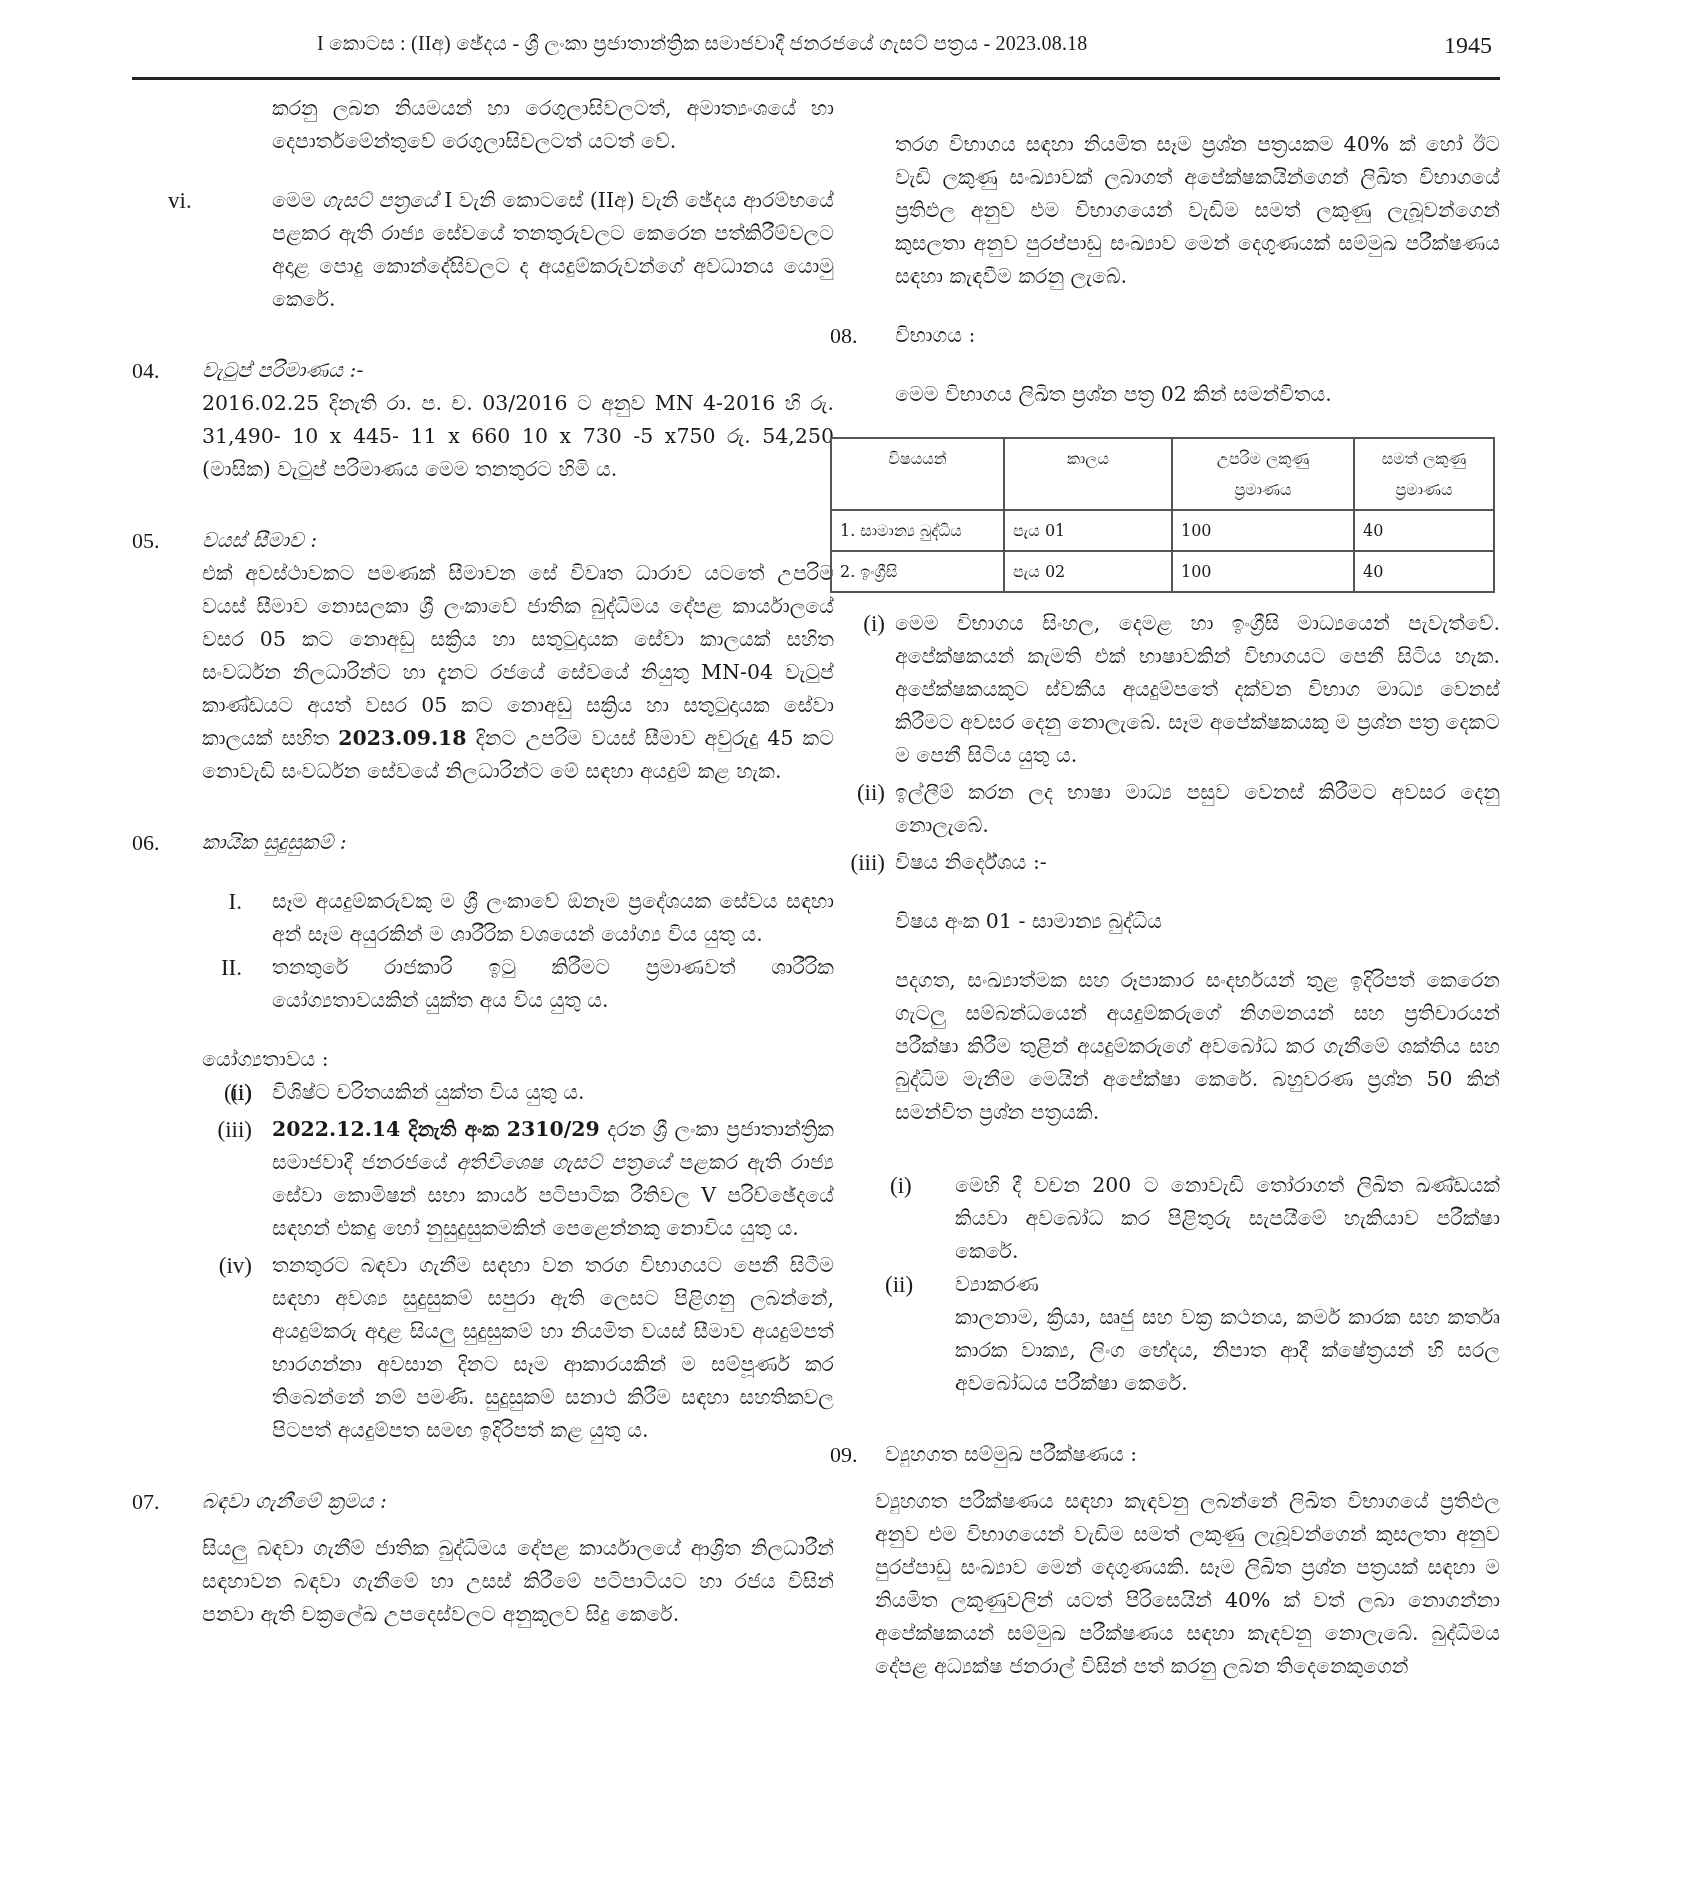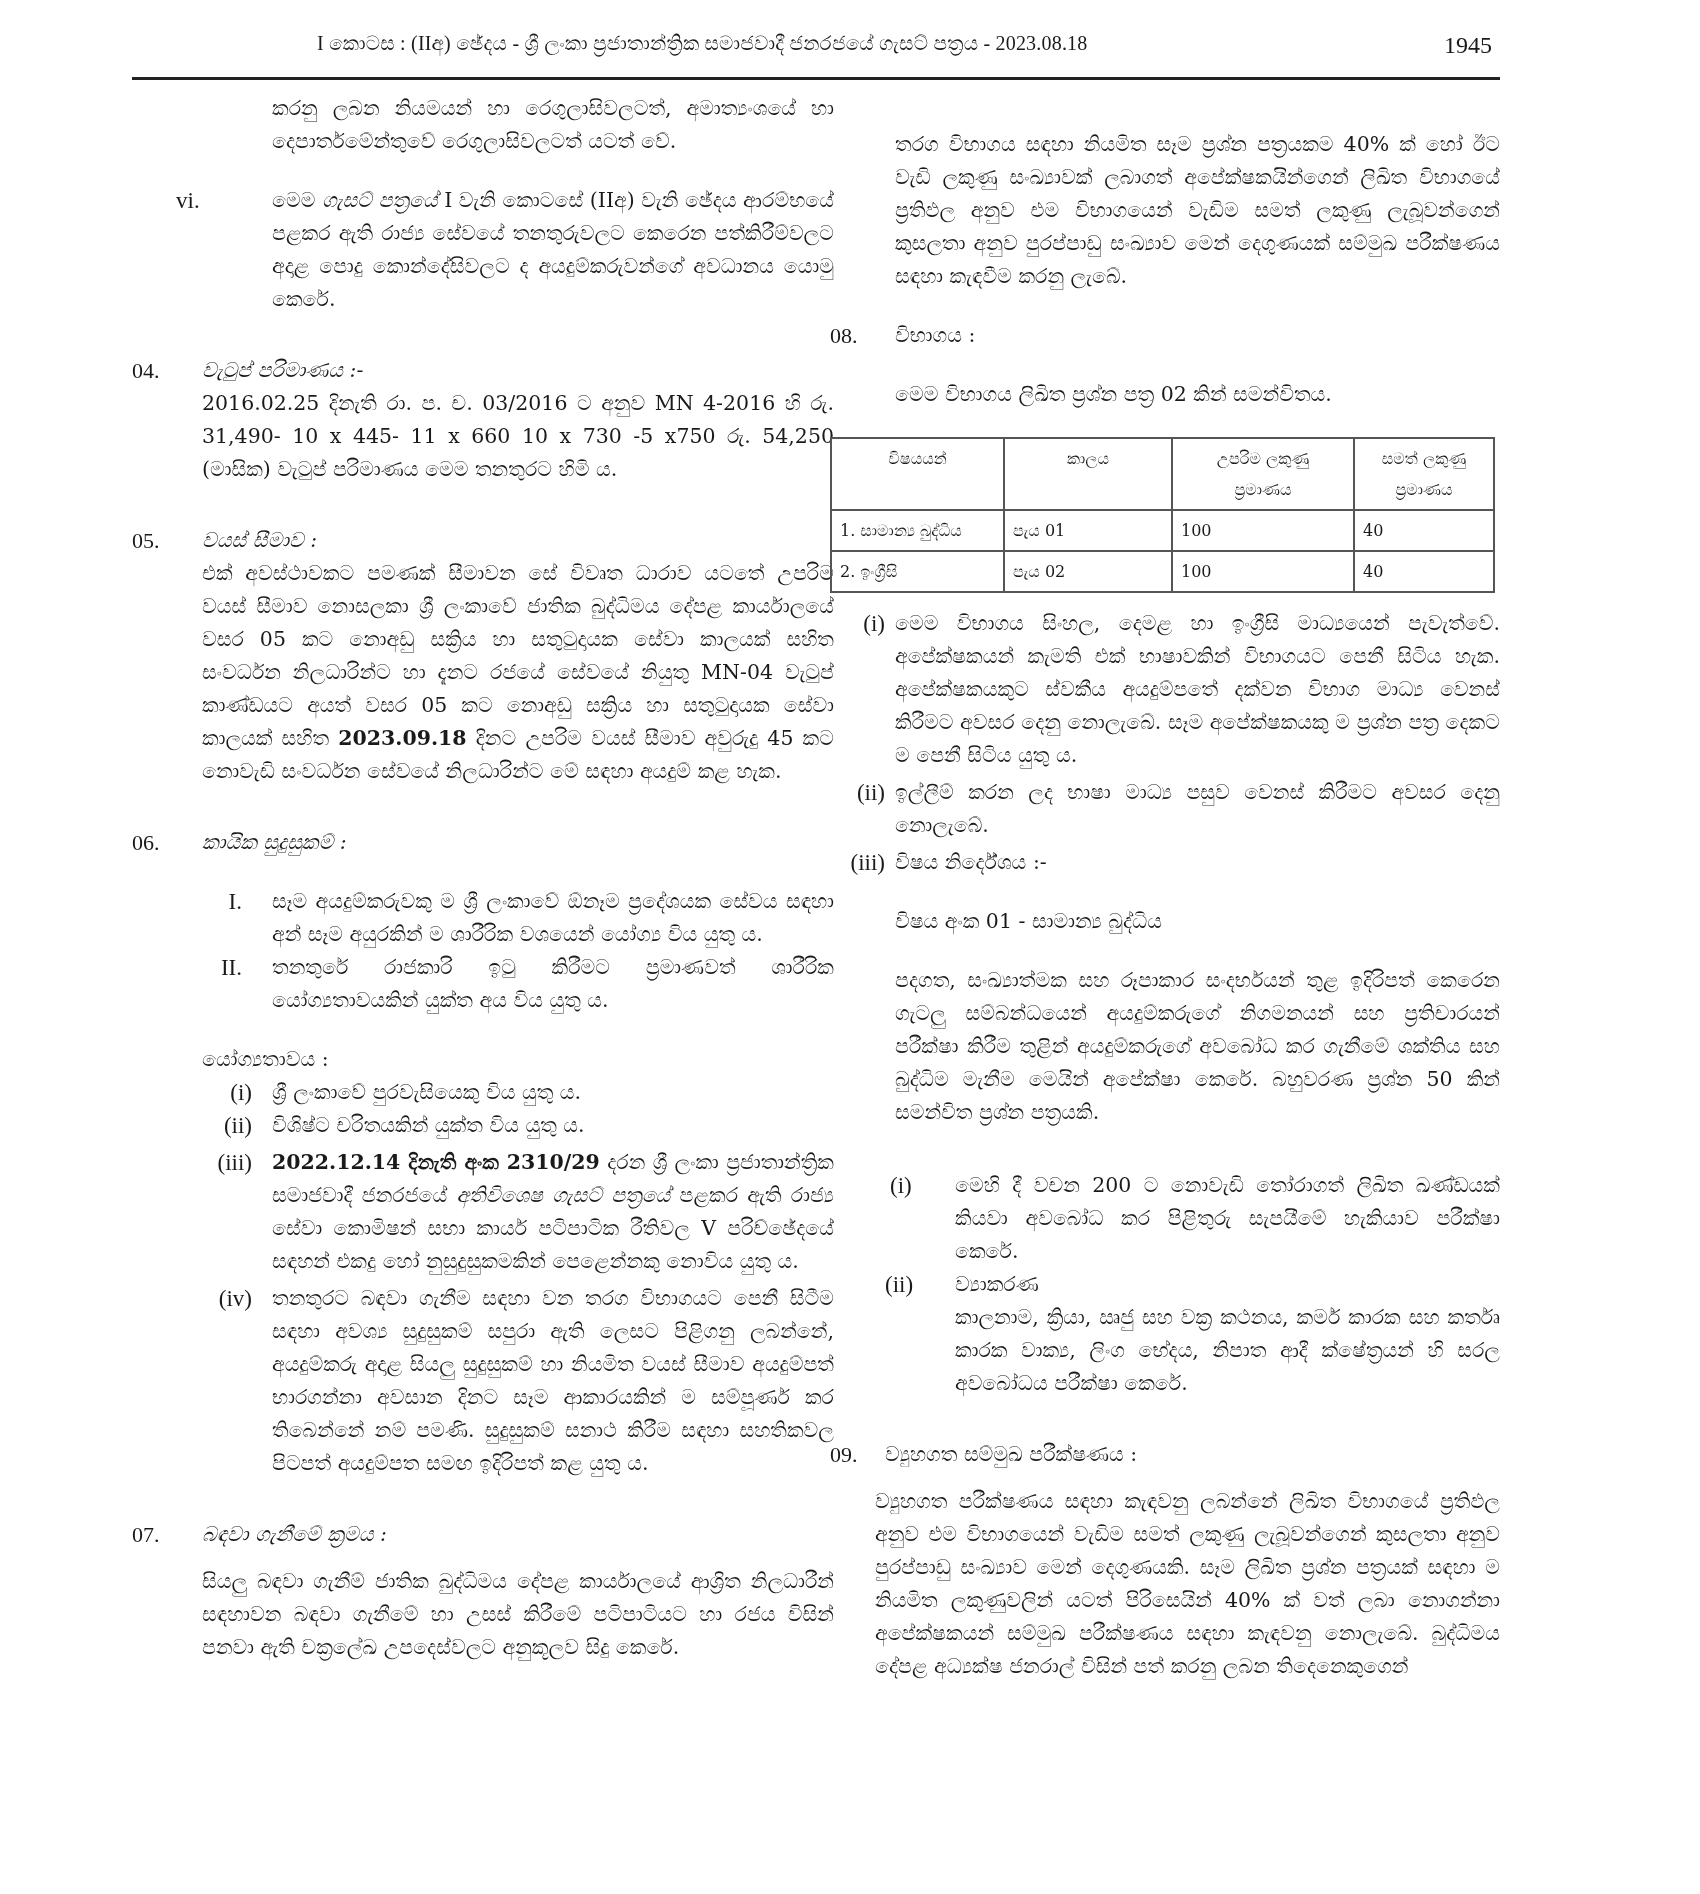--- a/index.html
+++ b/index.html
@@ -59,21 +59,21 @@
   <span class="pageno">1945</span>
 </div>
 <div class="rule"></div>
 
 <div class="col col-left">
 
   <p class="cont-left">කරනු ලබන නියමයන් හා රෙගුලාසිවලටත්, අමාත්‍යංශයේ හා දෙපාර්තමේන්තුවේ රෙගුලාසිවලටත් යටත් වේ.</p>
 
   <div class="gap-m"></div>
   <div class="item" style="padding-left:140px;">
-    <span class="lbl" style="left:44px; width:50px; text-align:left;">vi.</span>
+    <span class="lbl" style="left:36px; width:50px; text-align:left;">vi.</span>
     <p><span>මෙම </span><span class="ital">ගැසට් පත්‍රයේ</span><span> I වැනි කොටසේ (IIඅ) වැනි ඡේදය ආරම්භයේ පළකර ඇති රාජ්‍ය සේවයේ තනතුරුවලට කෙරෙන පත්කිරීම්වලට අදාළ පොදු කොන්දේසිවලට ද අයදුම්කරුවන්ගේ අවධානය යොමු කෙරේ.</span></p>
   </div>
 
   <div class="gap-l"></div>
 
   <div class="sec">
     <span class="num">04.</span>
     <div class="sec-head">වැටුප් පරිමාණය :-</div>
     <p class="sec-body">2016.02.25 දිනැති රා. ප. ච. 03/2016 ට අනුව MN 4-2016 හි රු. 31,490- 10 x 445- 11 x 660 10 x 730 -5 x750 රු. 54,250 (මාසික) වැටුප් පරිමාණය මෙම තනතුරට හිමි ය.</p>
   </div>
@@ -100,21 +100,20 @@
     <div class="item" style="padding-left:140px;">
       <span class="lbl" style="left:60px; width:50px;">II.</span>
       <p>තනතුරේ රාජකාරි ඉටු කිරීමට ප්‍රමාණවත් ශාරීරික යෝග්‍යතාවයකින් යුක්ත අය විය යුතු ය.</p>
     </div>
 
     <div class="gap-m"></div>
     <div class="sec-body">යෝග්‍යතාවය :</div>
 
     <div class="item" style="padding-left:140px;">
       <span class="lbl" style="left:40px; width:80px;">(i)</span>
-      <p>ශ්‍රී ලංකාවේ පුරවැසියෙකු විය යුතු ය.</p>
     </div>
     <div class="item" style="padding-left:140px;">
       <span class="lbl" style="left:40px; width:80px;">(ii)</span>
       <p>විශිෂ්ට චරිතයකින් යුක්ත විය යුතු ය.</p>
     </div>
     <div class="item" style="padding-left:140px; margin-top:4px;">
       <span class="lbl" style="left:40px; width:80px;">(iii)</span>
       <p><span class="bold">2022.12.14 දිනැති අංක 2310/29</span><span> දරන ශ්‍රී ලංකා ප්‍රජාතාන්ත්‍රික සමාජවාදී ජනරජයේ </span><span class="ital">අතිවිශෙෂ ගැසට් පත්‍රයේ</span><span> පළකර ඇති රාජ්‍ය සේවා කොමිෂන් සභා කාර්ය පටිපාටික රීතිවල V පරිච්ඡේදයේ සඳහන් එකදු හෝ නුසුදුසුකමකින් පෙළෙන්නකු නොවිය යුතු ය.</span></p>
     </div>
     <div class="item" style="padding-left:140px; margin-top:4px;">

